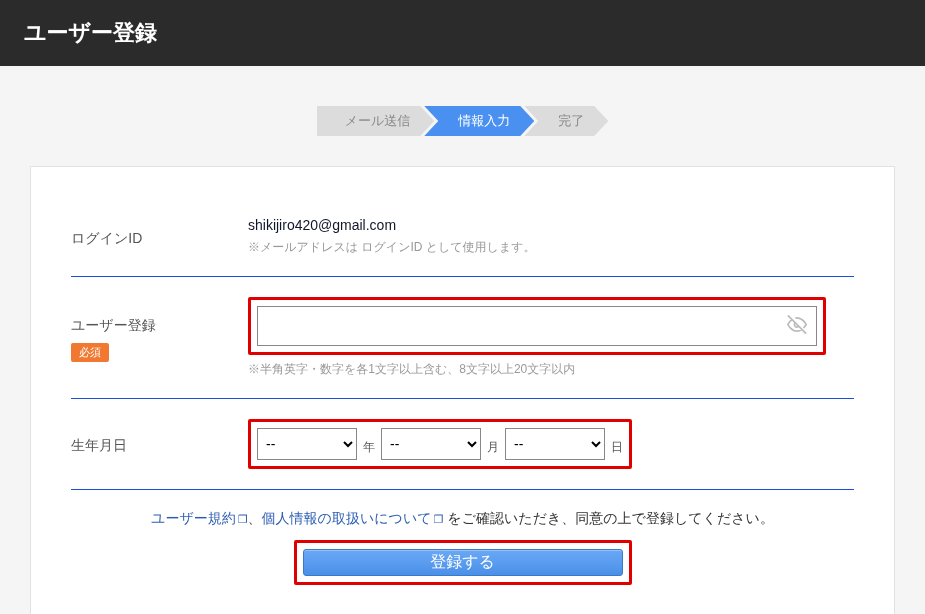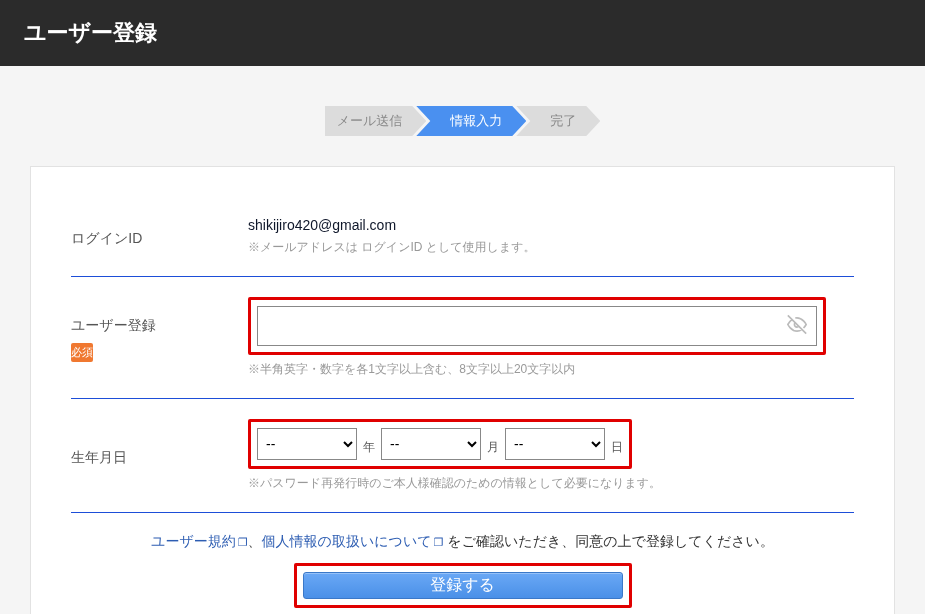--- a/index.html
+++ b/index.html
@@ -26,21 +26,21 @@
     }
     .step {
       position: relative;
       padding: 6px 24px 6px 34px;
       font-size: 13px;
       color: #888;
       background: #dcdcdc;
       clip-path: polygon(0 0, calc(100% - 14px) 0, 100% 50%, calc(100% - 14px) 100%, 0 100%, 14px 50%);
       margin-left: -10px;
     }
-    .step:first-child { clip-path: polygon(0 0, calc(100% - 14px) 0, 100% 50%, calc(100% - 14px) 100%, 0 100%); margin-left: 0; padding-left: 12px; }
+    .step:first-child { clip-path: polygon(0 0, calc(100% - 14px) 0, 100% 50%, calc(100% - 14px) 100%, 0 100%); margin-left: 0; padding-left: 28px; }
     .step.active { background: #4a90f0; color: #fff; }
     .card {
       background: #fff;
       border: 1px solid #e2e2e2;
       padding: 30px 40px 50px;
     }
     .row {
       display: flex;
       align-items: center;
       padding: 20px 0;
@@ -54,21 +54,21 @@
       color: #555;
       font-size: 14px;
       padding-top: 4px;
     }
     .value-col { flex: 1; }
     .badge-required {
       display: inline-block;
       background: #f07830;
       color: #fff;
       font-size: 11px;
-      padding: 2px 0;
+      padding: 2px 8px;
       border-radius: 2px;
       margin-top: 8px;
     }
     .email-value { color: #0f172a; font-size: 14px; margin-bottom: 6px; }
     .hint { color: #999; font-size: 12px; margin-top: 6px; }
     .hl-box {
       border: 3px solid #e00000;
       padding: 6px;
       display: inline-block;
       border-radius: 2px;
@@ -189,21 +189,20 @@
             <select class="sel month">
               <option>--</option>
             </select>
             <span class="unit">月</span>
             <select class="sel day">
               <option>--</option>
             </select>
             <span class="unit">日</span>
           </div>
         </div>
-        <div class="hint">※パスワード再発行時のご本人様確認のための情報として必要になります。</div>
       </div>
     </div>
 
     <div class="agree-line">
       <span class="link"><span>ユーザー規約</span><span class="ext-icon">❐</span></span><span>、</span><span class="link"><span>個人情報の取扱いについて</span><span class="ext-icon">❐</span></span><span> をご確認いただき、同意の上で登録してください。</span>
     </div>
 
     <div class="submit-wrap">
       <div class="submit-hl">
         <button class="submit-btn">登録する</button>

